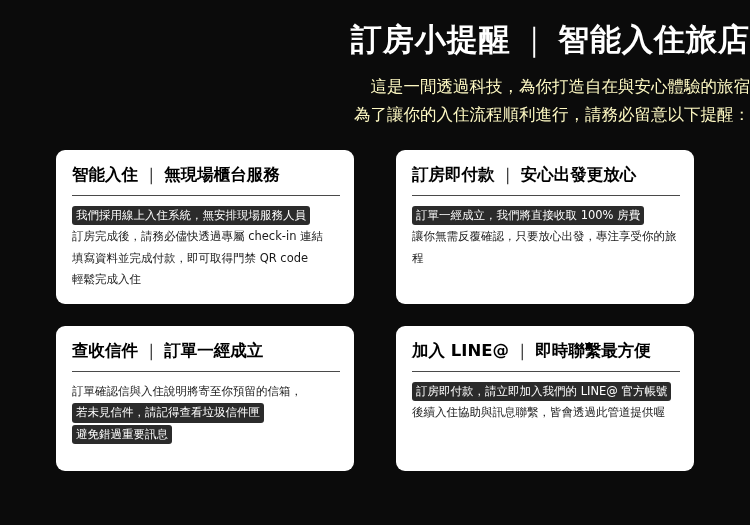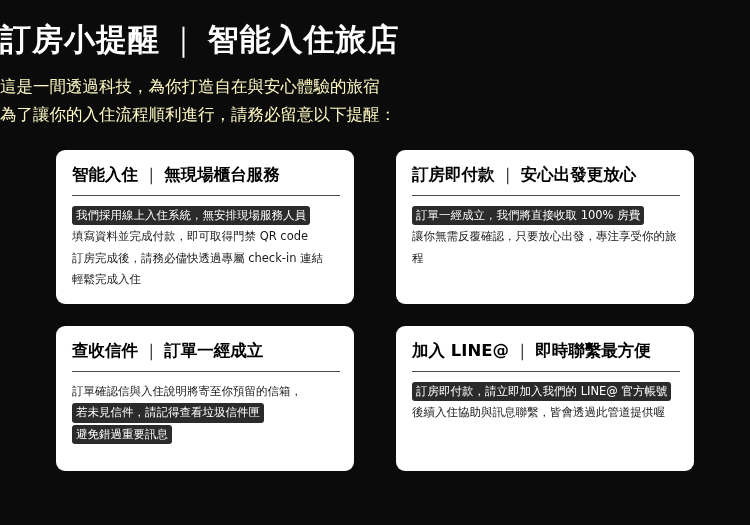--- a/index.html
+++ b/index.html
@@ -9,21 +9,21 @@
     font-family: "DejaVu Sans", "Liberation Sans", sans-serif;
     overflow: hidden;
   }
   .page {
     position: relative;
     width: 750px; height: 525px;
     background: #0b0b0b;
     color: #ffffff;
     padding: 0;
   }
-  .header { text-align: left; padding-top: 20px; }
+  .header { text-align: right; padding-top: 20px; }
   .title {
     font-size: 31px;
     font-weight: bold;
     letter-spacing: 1px;
     color: #ffffff;
     line-height: 1.25;
   }
   .title .sep {
     display: inline-block;
     margin: 0 8px;
@@ -98,22 +98,22 @@
   </div>
 
   <div class="cards">
 
     <div class="card">
       <div class="card-title">
         <span>智能入住</span><span class="sep">｜</span><span>無現場櫃台服務</span>
       </div>
       <div class="card-body">
         <span class="ln"><span class="hl">我們採用線上入住系統，無安排現場服務人員</span></span>
+        <span class="ln">訂房完成後，請務必儘快透過專屬 check-in 連結</span>
         <span class="ln">填寫資料並完成付款，即可取得門禁 QR code</span>
-        <span class="ln">訂房完成後，請務必儘快透過專屬 check-in 連結</span>
         <span class="ln">輕鬆完成入住</span>
       </div>
     </div>
 
     <div class="card">
       <div class="card-title">
         <span>訂房即付款</span><span class="sep">｜</span><span>安心出發更放心</span>
       </div>
       <div class="card-body">
         <span class="ln"><span class="hl">訂單一經成立，我們將直接收取 100% 房費</span></span>

